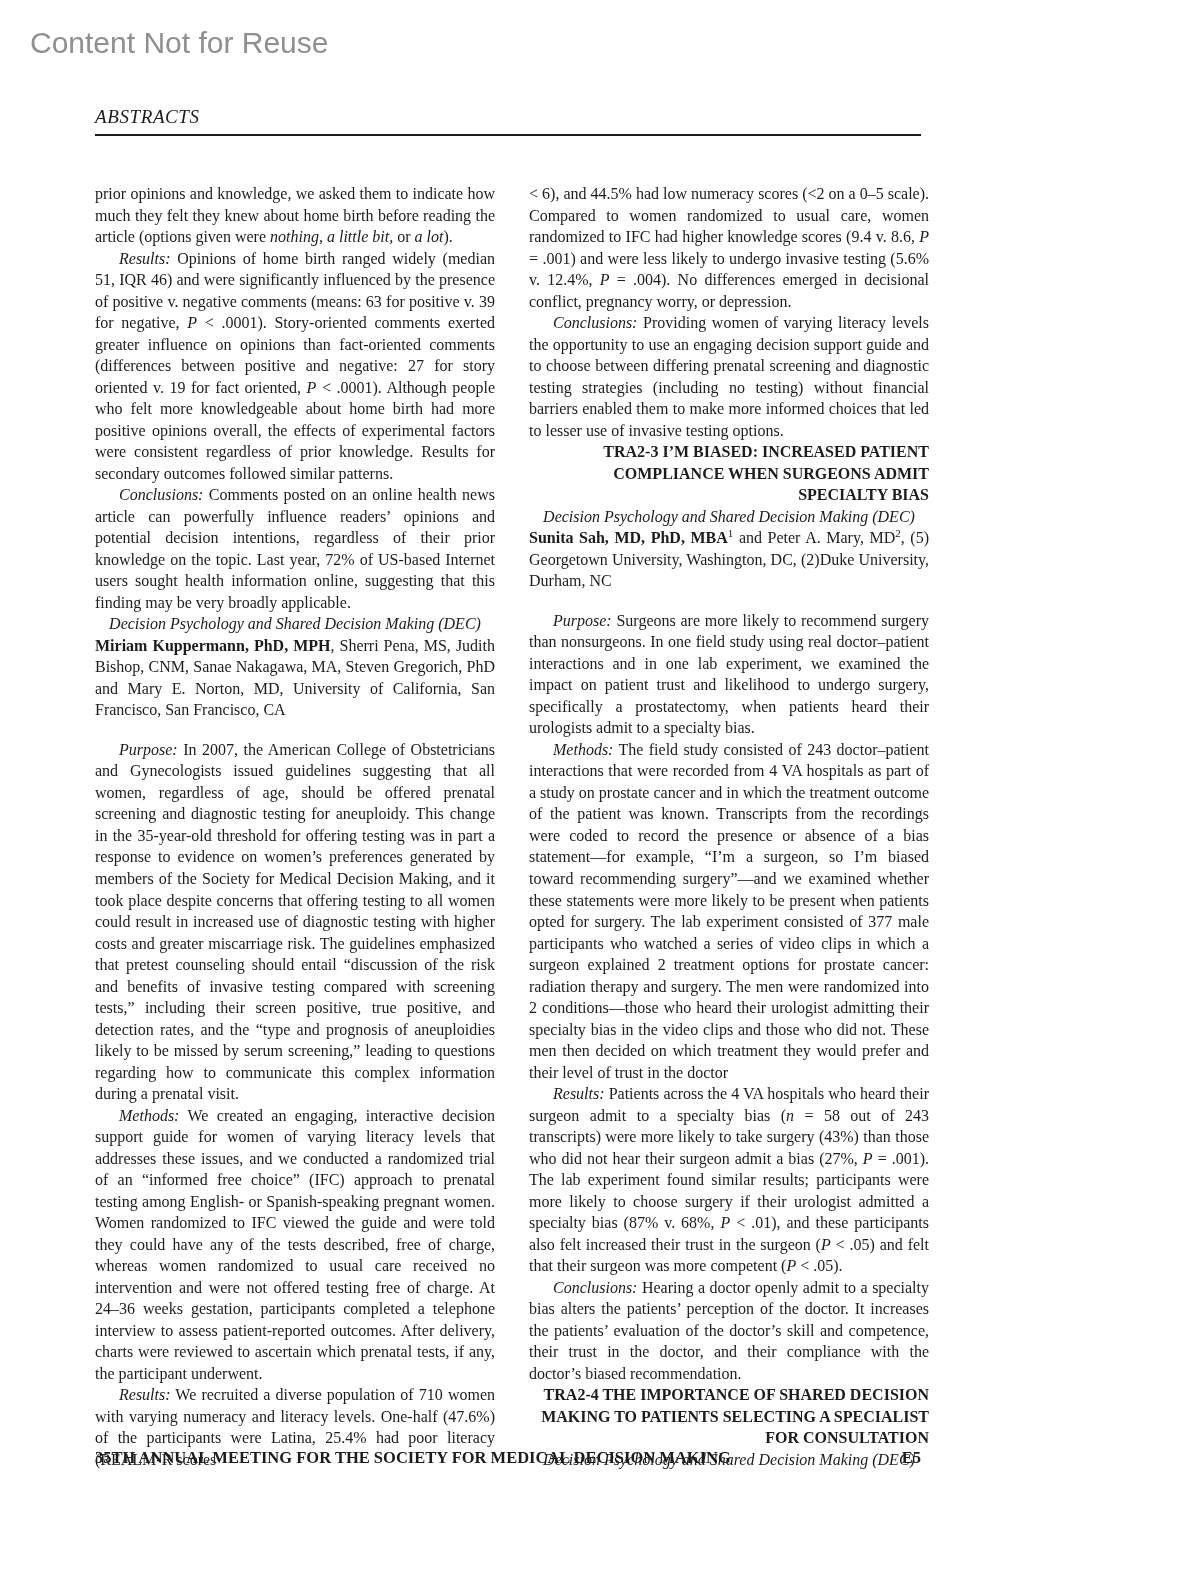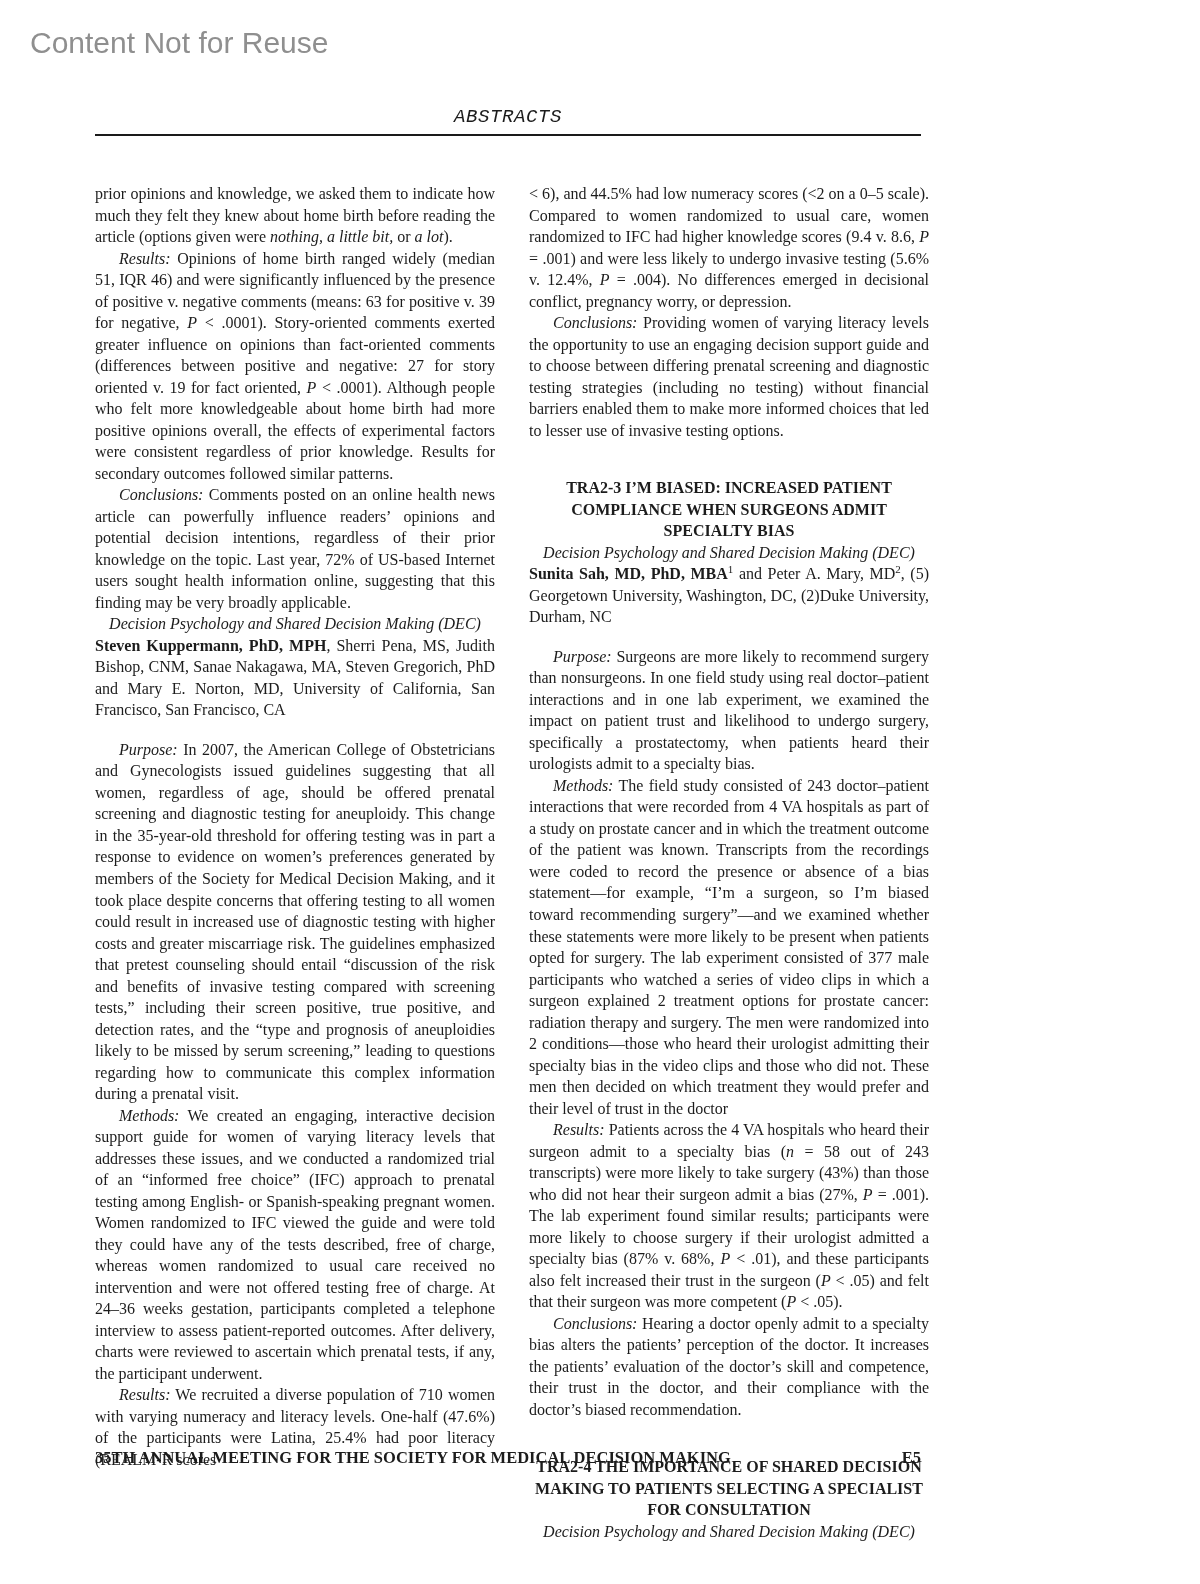--- a/index.html
+++ b/index.html
@@ -20,22 +20,20 @@
     font-family: "Liberation Sans", sans-serif;
     font-size: 30px;
     font-weight: 400;
     color: #8f8f8f;
   }
   .header {
     position: absolute;
     top: 106px;
     left: 95px;
     right: 107px;
-    text-align: center;
-    font-family: Liberation Mono, monospace;
   }
   .header-title {
     font-style: italic;
     font-size: 19px;
     letter-spacing: 0.6px;
   }
   .header-rule {
     margin-top: 6px;
     border-top: 2px solid #1a1a1a;
     height: 0;
@@ -52,22 +50,21 @@
     flex: 1 1 0;
     min-width: 0;
     font-size: 16px;
     line-height: 1.345;
   }
   .blk { text-align: justify; }
   .blk.indent { text-indent: 24px; }
   .blk.gap { margin-top: 18px; }
   .blk.heading {
     font-weight: bold;
-    text-align: center;
-    margin-top: 36px;
+    text-align: right;
   }
   .blk.track { font-style: italic; text-align: center; }
   .it { font-style: italic; }
   .bd { font-weight: bold; }
   .blk sup { font-size: 11px; line-height: 0; }
   .footer {
     position: absolute;
     top: 1448px;
     left: 95px;
     right: 107px;
@@ -89,21 +86,21 @@
     <div class="header-title">ABSTRACTS</div>
     <div class="header-rule"></div>
   </div>
 
   <div class="columns">
     <div class="col">
         <div class="blk "><span>prior opinions and knowledge, we asked them to indicate how much they felt they knew about home birth before reading the article (options given were </span><span class="it">nothing, a little bit,</span><span> or </span><span class="it">a lot</span><span>).</span></div>
         <div class="blk  indent"><span class="it">Results:</span><span> Opinions of home birth ranged widely (median 51, IQR 46) and were significantly influenced by the presence of positive v. negative comments (means: 63 for positive v. 39 for negative, </span><span class="it">P</span><span> &lt; .0001). Story-oriented comments exerted greater influence on opinions than fact-oriented comments (differences between positive and negative: 27 for story oriented v. 19 for fact oriented, </span><span class="it">P</span><span> &lt; .0001). Although people who felt more knowledgeable about home birth had more positive opinions overall, the effects of experimental factors were consistent regardless of prior knowledge. Results for secondary outcomes followed similar patterns.</span></div>
         <div class="blk  indent"><span class="it">Conclusions:</span><span> Comments posted on an online health news article can powerfully influence readers’ opinions and potential decision intentions, regardless of their prior knowledge on the topic. Last year, 72% of US-based Internet users sought health information online, suggesting that this finding may be very broadly applicable.</span></div>
         <div class="blk track"><span>Decision Psychology and Shared Decision Making (DEC)</span></div>
-        <div class="blk authors"><span class="bd">Steven Kuppermann, PhD, MPH</span><span>, Sherri Pena, MS, Judith Bishop, CNM, Sanae Nakagawa, MA, Steven Gregorich, PhD and Mary E. Norton, MD, University of California, San Francisco, San Francisco, CA</span></div>
+        <div class="blk authors"><span class="bd">Miriam Kuppermann, PhD, MPH</span><span>, Sherri Pena, MS, Judith Bishop, CNM, Sanae Nakagawa, MA, Steven Gregorich, PhD and Mary E. Norton, MD, University of California, San Francisco, San Francisco, CA</span></div>
         <div class="blk  indent gap"><span class="it">Purpose:</span><span> In 2007, the American College of Obstetricians and Gynecologists issued guidelines suggesting that all women, regardless of age, should be offered prenatal screening and diagnostic testing for aneuploidy. This change in the 35-year-old threshold for offering testing was in part a response to evidence on women’s preferences generated by members of the Society for Medical Decision Making, and it took place despite concerns that offering testing to all women could result in increased use of diagnostic testing with higher costs and greater miscarriage risk. The guidelines emphasized that pretest counseling should entail “discussion of the risk and benefits of invasive testing compared with screening tests,” including their screen positive, true positive, and detection rates, and the “type and prognosis of aneuploidies likely to be missed by serum screening,” leading to questions regarding how to communicate this complex information during a prenatal visit.</span></div>
         <div class="blk  indent"><span class="it">Methods:</span><span> We created an engaging, interactive decision support guide for women of varying literacy levels that addresses these issues, and we conducted a randomized trial of an “informed free choice” (IFC) approach to prenatal testing among English- or Spanish-speaking pregnant women. Women randomized to IFC viewed the guide and were told they could have any of the tests described, free of charge, whereas women randomized to usual care received no intervention and were not offered testing free of charge. At 24–36 weeks gestation, participants completed a telephone interview to assess patient-reported outcomes. After delivery, charts were reviewed to ascertain which prenatal tests, if any, the participant underwent.</span></div>
         <div class="blk  indent"><span class="it">Results:</span><span> We recruited a diverse population of 710 women with varying numeracy and literacy levels. One-half (47.6%) of the participants were Latina, 25.4% had poor literacy (REALM-R scores</span></div>
       </div>
     <div class="col">
         <div class="blk "><span>&lt; 6), and 44.5% had low numeracy scores (&lt;2 on a 0–5 scale). Compared to women randomized to usual care, women randomized to IFC had higher knowledge scores (9.4 v. 8.6, </span><span class="it">P</span><span> = .001) and were less likely to undergo invasive testing (5.6% v. 12.4%, </span><span class="it">P</span><span> = .004). No differences emerged in decisional conflict, pregnancy worry, or depression.</span></div>
         <div class="blk  indent"><span class="it">Conclusions:</span><span> Providing women of varying literacy levels the opportunity to use an engaging decision support guide and to choose between differing prenatal screening and diagnostic testing strategies (including no testing) without financial barriers enabled them to make more informed choices that led to lesser use of invasive testing options.</span></div>
         <div class="blk heading"><span>TRA2-3 I’M BIASED: INCREASED PATIENT COMPLIANCE WHEN SURGEONS ADMIT SPECIALTY BIAS</span></div>
         <div class="blk track"><span>Decision Psychology and Shared Decision Making (DEC)</span></div>
         <div class="blk authors"><span class="bd">Sunita Sah, MD, PhD, MBA</span><sup>1</sup><span> and Peter A. Mary, MD</span><sup>2</sup><span>, (5) Georgetown University, Washington, DC, (2)Duke University, Durham, NC</span></div>

